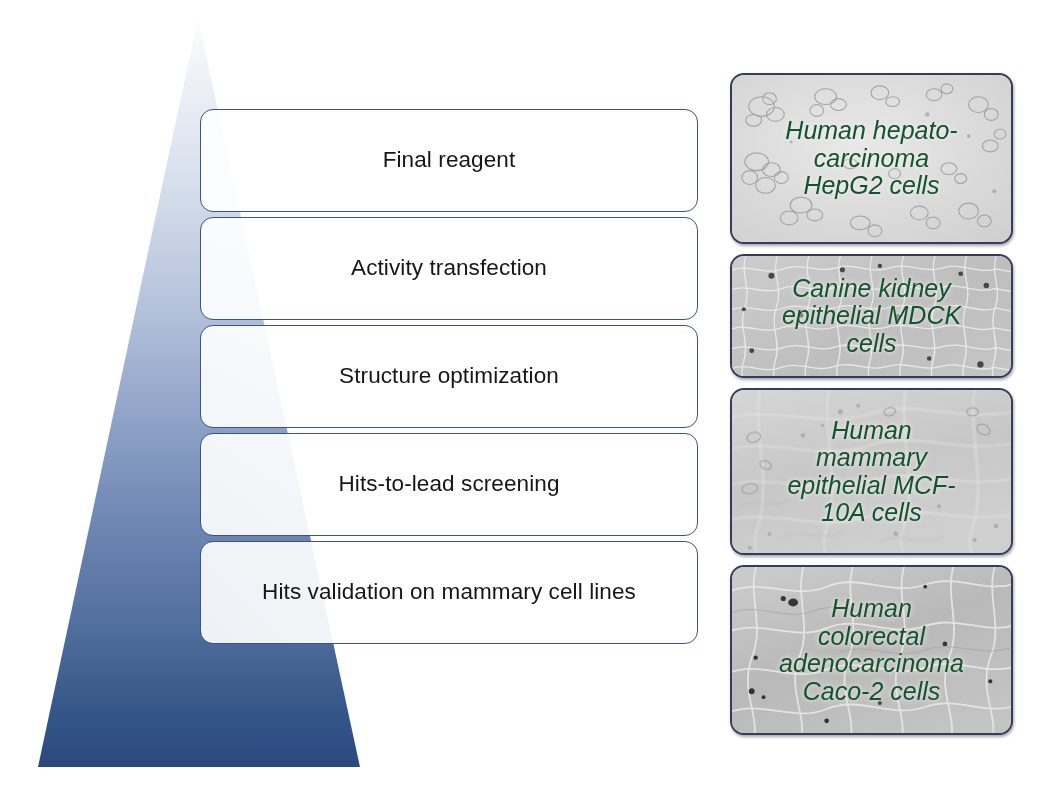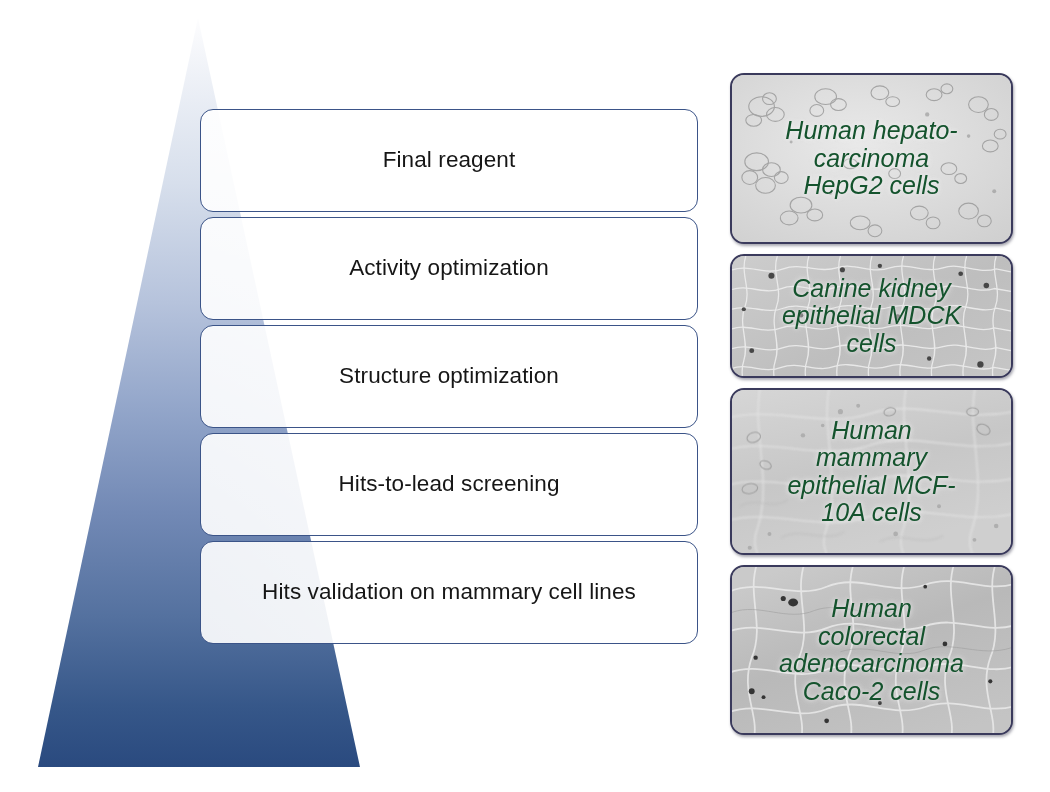--- a/index.html
+++ b/index.html
@@ -127,21 +127,21 @@
       </linearGradient>
     </defs>
     <polygon points="198,18 360,767 38,767" fill="url(#pyrGrad)"></polygon>
   </svg>
 
   <div id="steps">
     <div class="step-box">
       <span class="step-label">Final reagent</span>
     </div>
     <div class="step-box">
-      <span class="step-label">Activity optimization</span>
+      <span class="step-label">Activity transfection</span>
     </div>
     <div class="step-box">
       <span class="step-label">Structure optimization</span>
     </div>
     <div class="step-box">
       <span class="step-label">Hits-to-lead screening</span>
     </div>
     <div class="step-box">
       <span class="step-label">Hits validation on mammary cell lines</span>
     </div>

